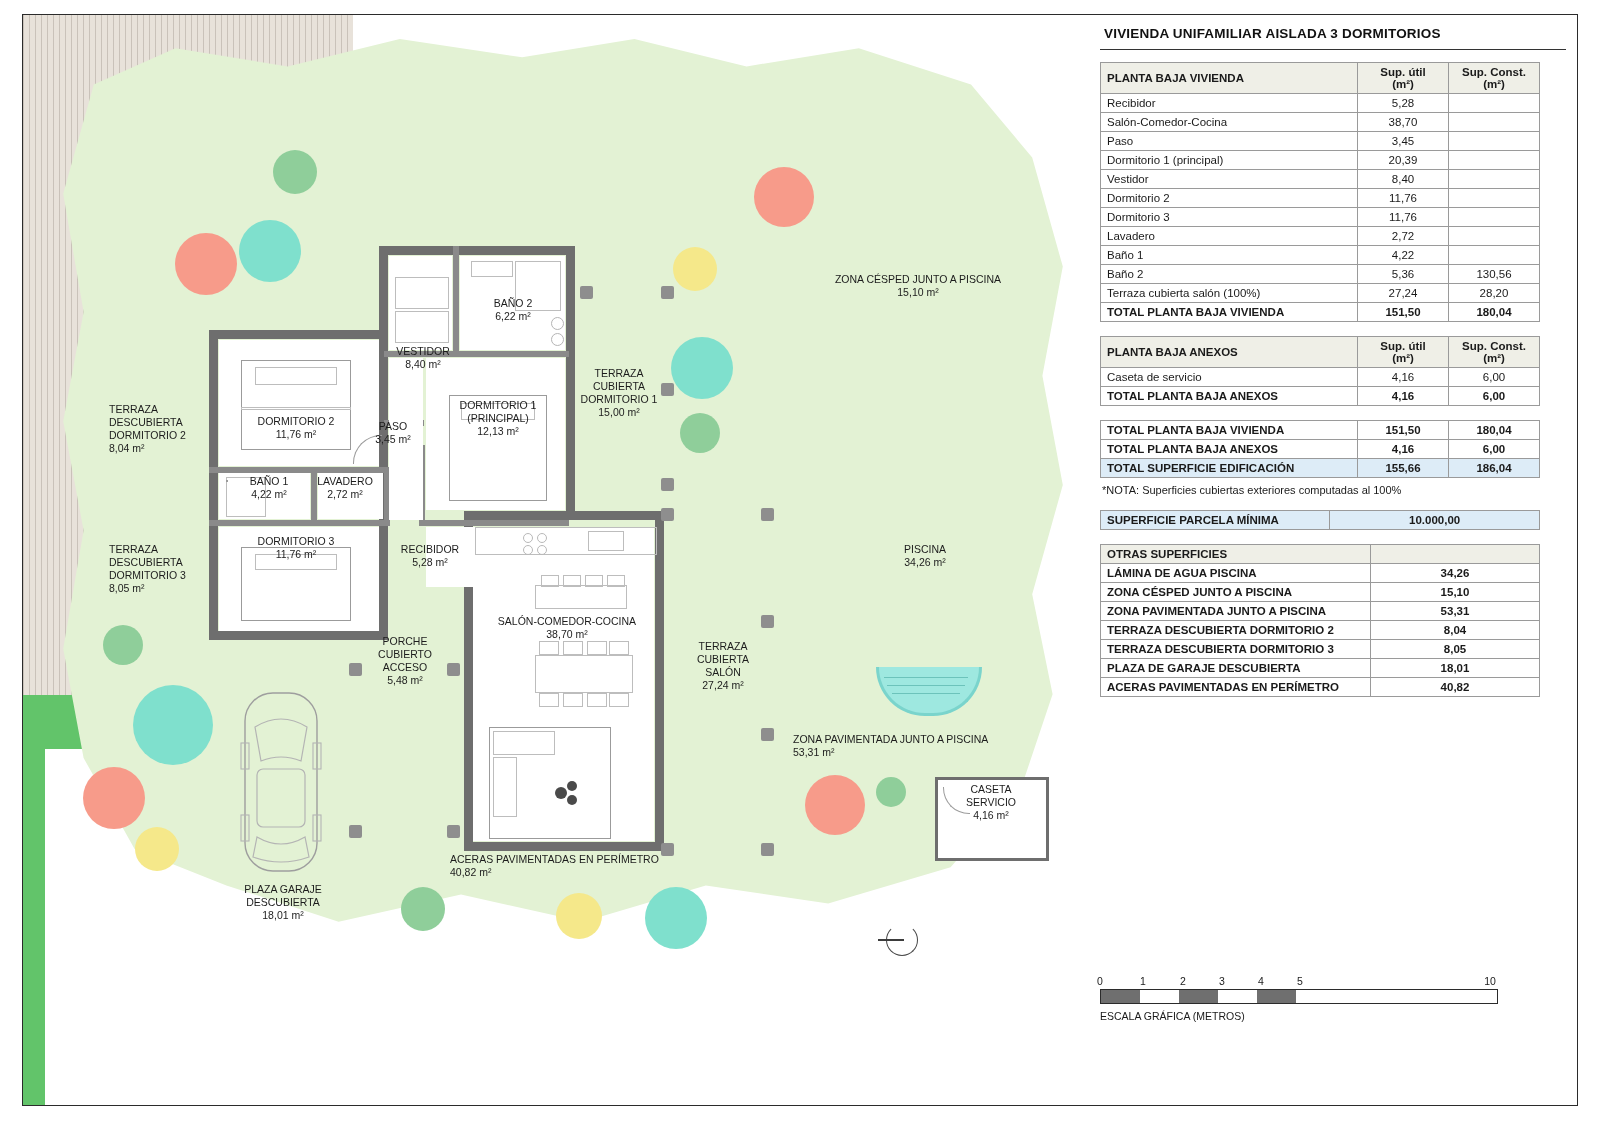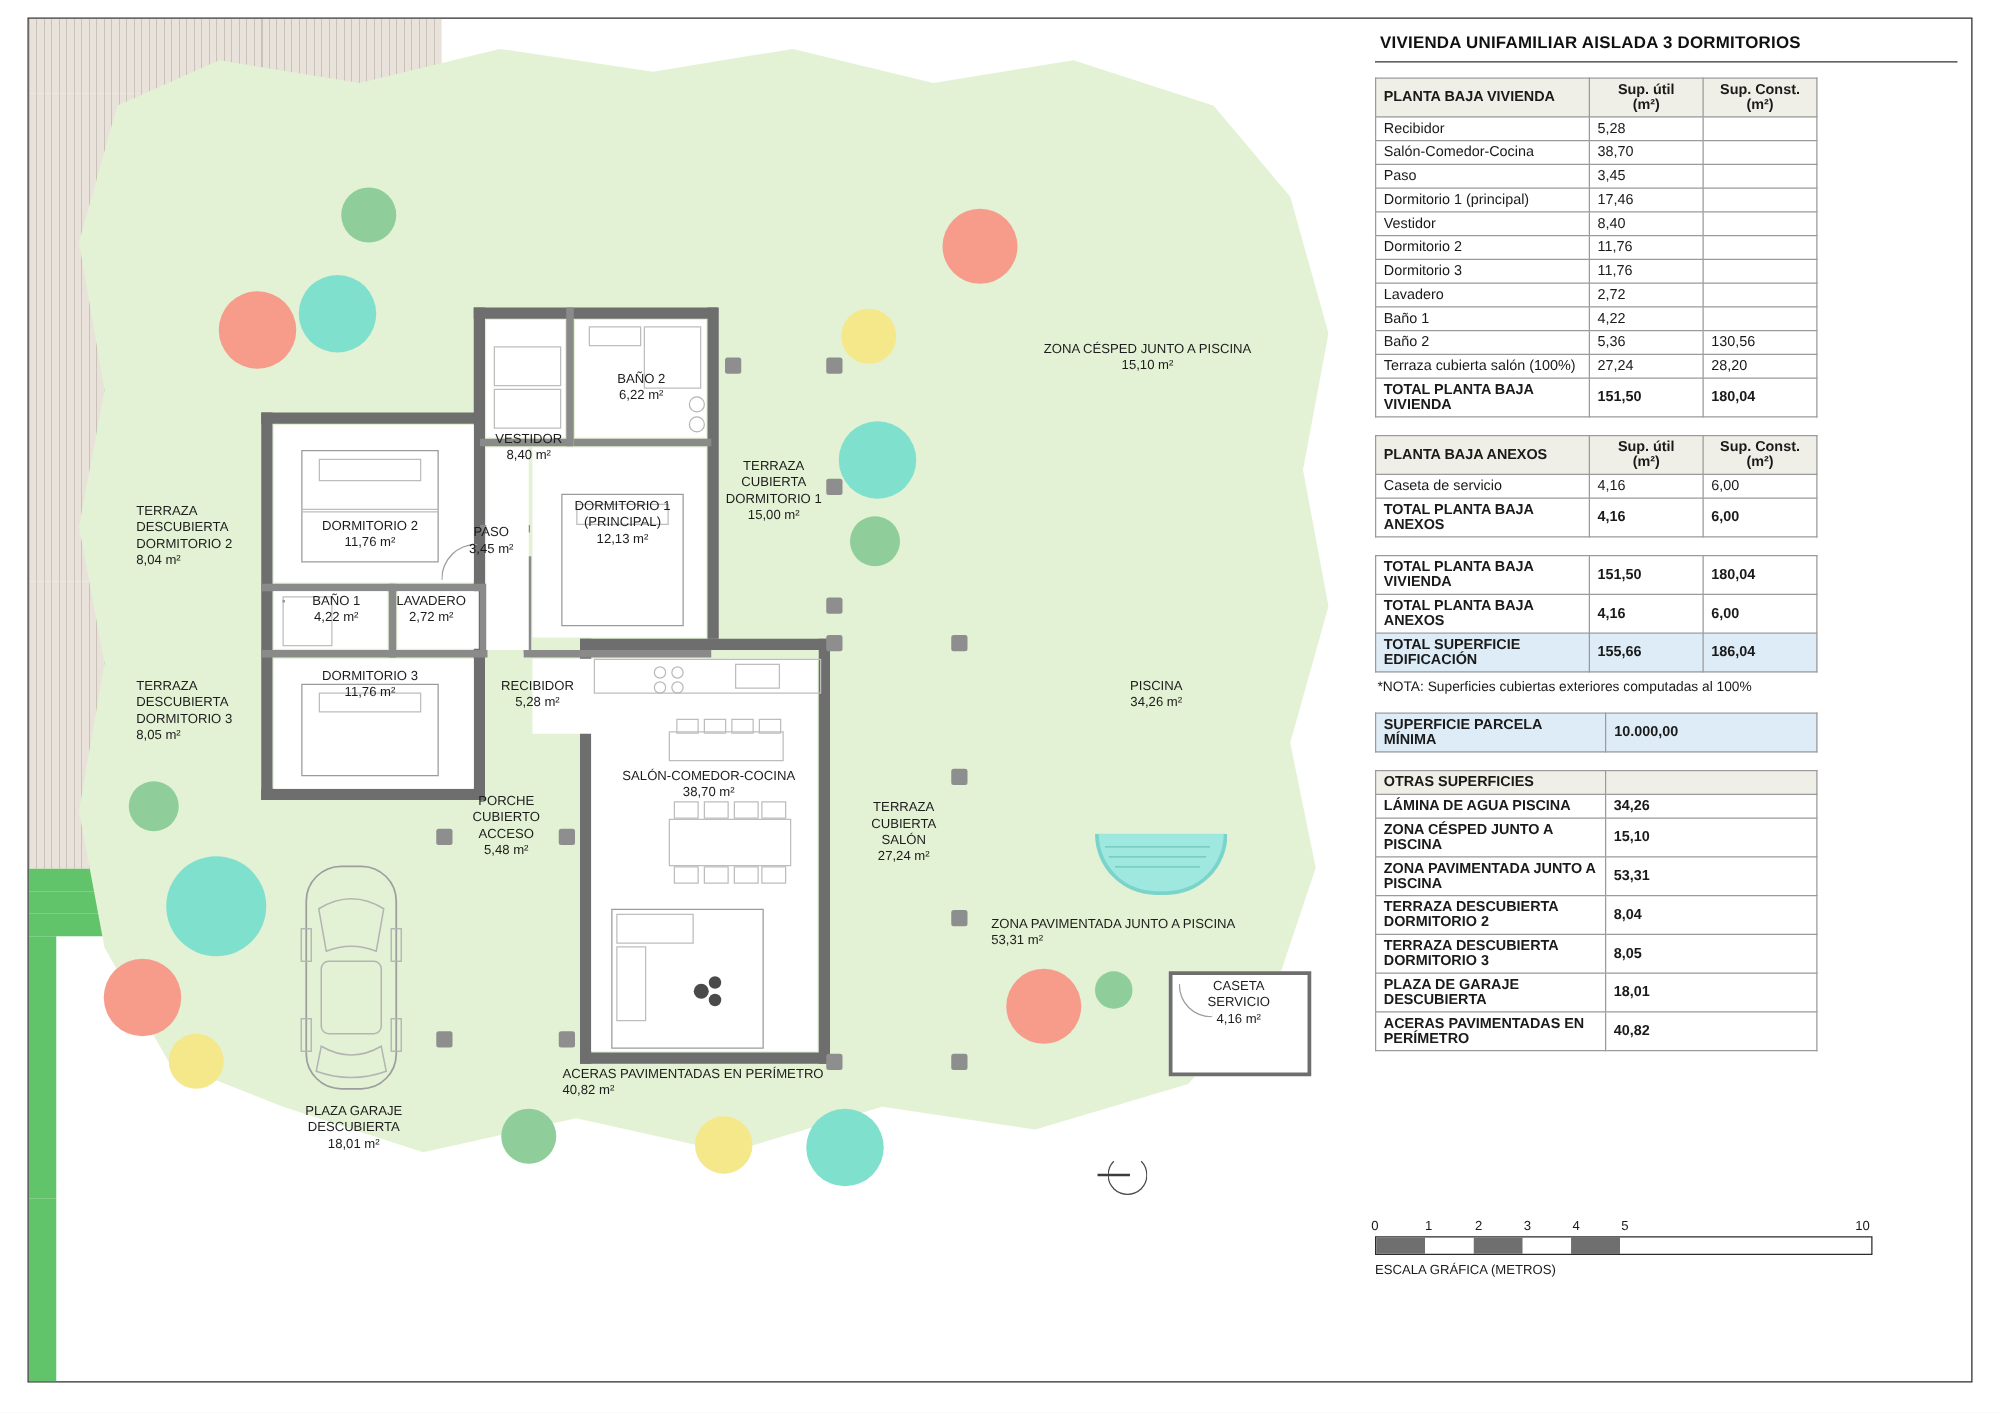--- a/index.html
+++ b/index.html
@@ -84,38 +84,38 @@
     font-size: 13.5px;
     font-weight: bold;
     letter-spacing: .2px;
     color: #111;
     border-bottom: 1.5px solid #333;
     padding: 6px 4px 8px 4px;
     margin-bottom: 12px;
   }
   table.t {
     border-collapse: collapse;
-    width: 354px;
+    width: 440px;
     margin-bottom: 14px;
     font-size: 11.5px;
     color: #1a1a1a;
   }
   table.t td, table.t th {
     border: 1px solid #9a9a9a;
     padding: 3px 6px;
     vertical-align: middle;
   }
   table.t th {
     background: #efefe7;
     font-weight: bold;
     text-align: left;
     font-size: 11.5px;
   }
   table.t th.num { text-align: center; }
-  td.num { text-align: left; width: 78px; }
+  td.num { text-align: center; width: 78px; }
   tr.total td { font-weight: bold; background: #ffffff; }
   tr.head-row td { font-weight: bold; background: #efefe7; }
   tr.hl td { background: #ddecf7; font-weight: bold; }
   .note {
     font-size: 11px;
     color: #1a1a1a;
     margin: -8px 0 14px 2px;
   }
   .other-row td { font-weight: bold; }
 
@@ -440,21 +440,21 @@
             <td class="num">38,70</td>
             <td class="num"></td>
           </tr>
         <tr>
             <td>Paso</td>
             <td class="num">3,45</td>
             <td class="num"></td>
           </tr>
         <tr>
             <td>Dormitorio 1 (principal)</td>
-            <td class="num">17,46</td>
+            <td class="num">20,39</td>
             <td class="num"></td>
           </tr>
         <tr>
             <td>Vestidor</td>
             <td class="num">8,40</td>
             <td class="num"></td>
           </tr>
         <tr>
             <td>Dormitorio 2</td>
             <td class="num">11,76</td>

